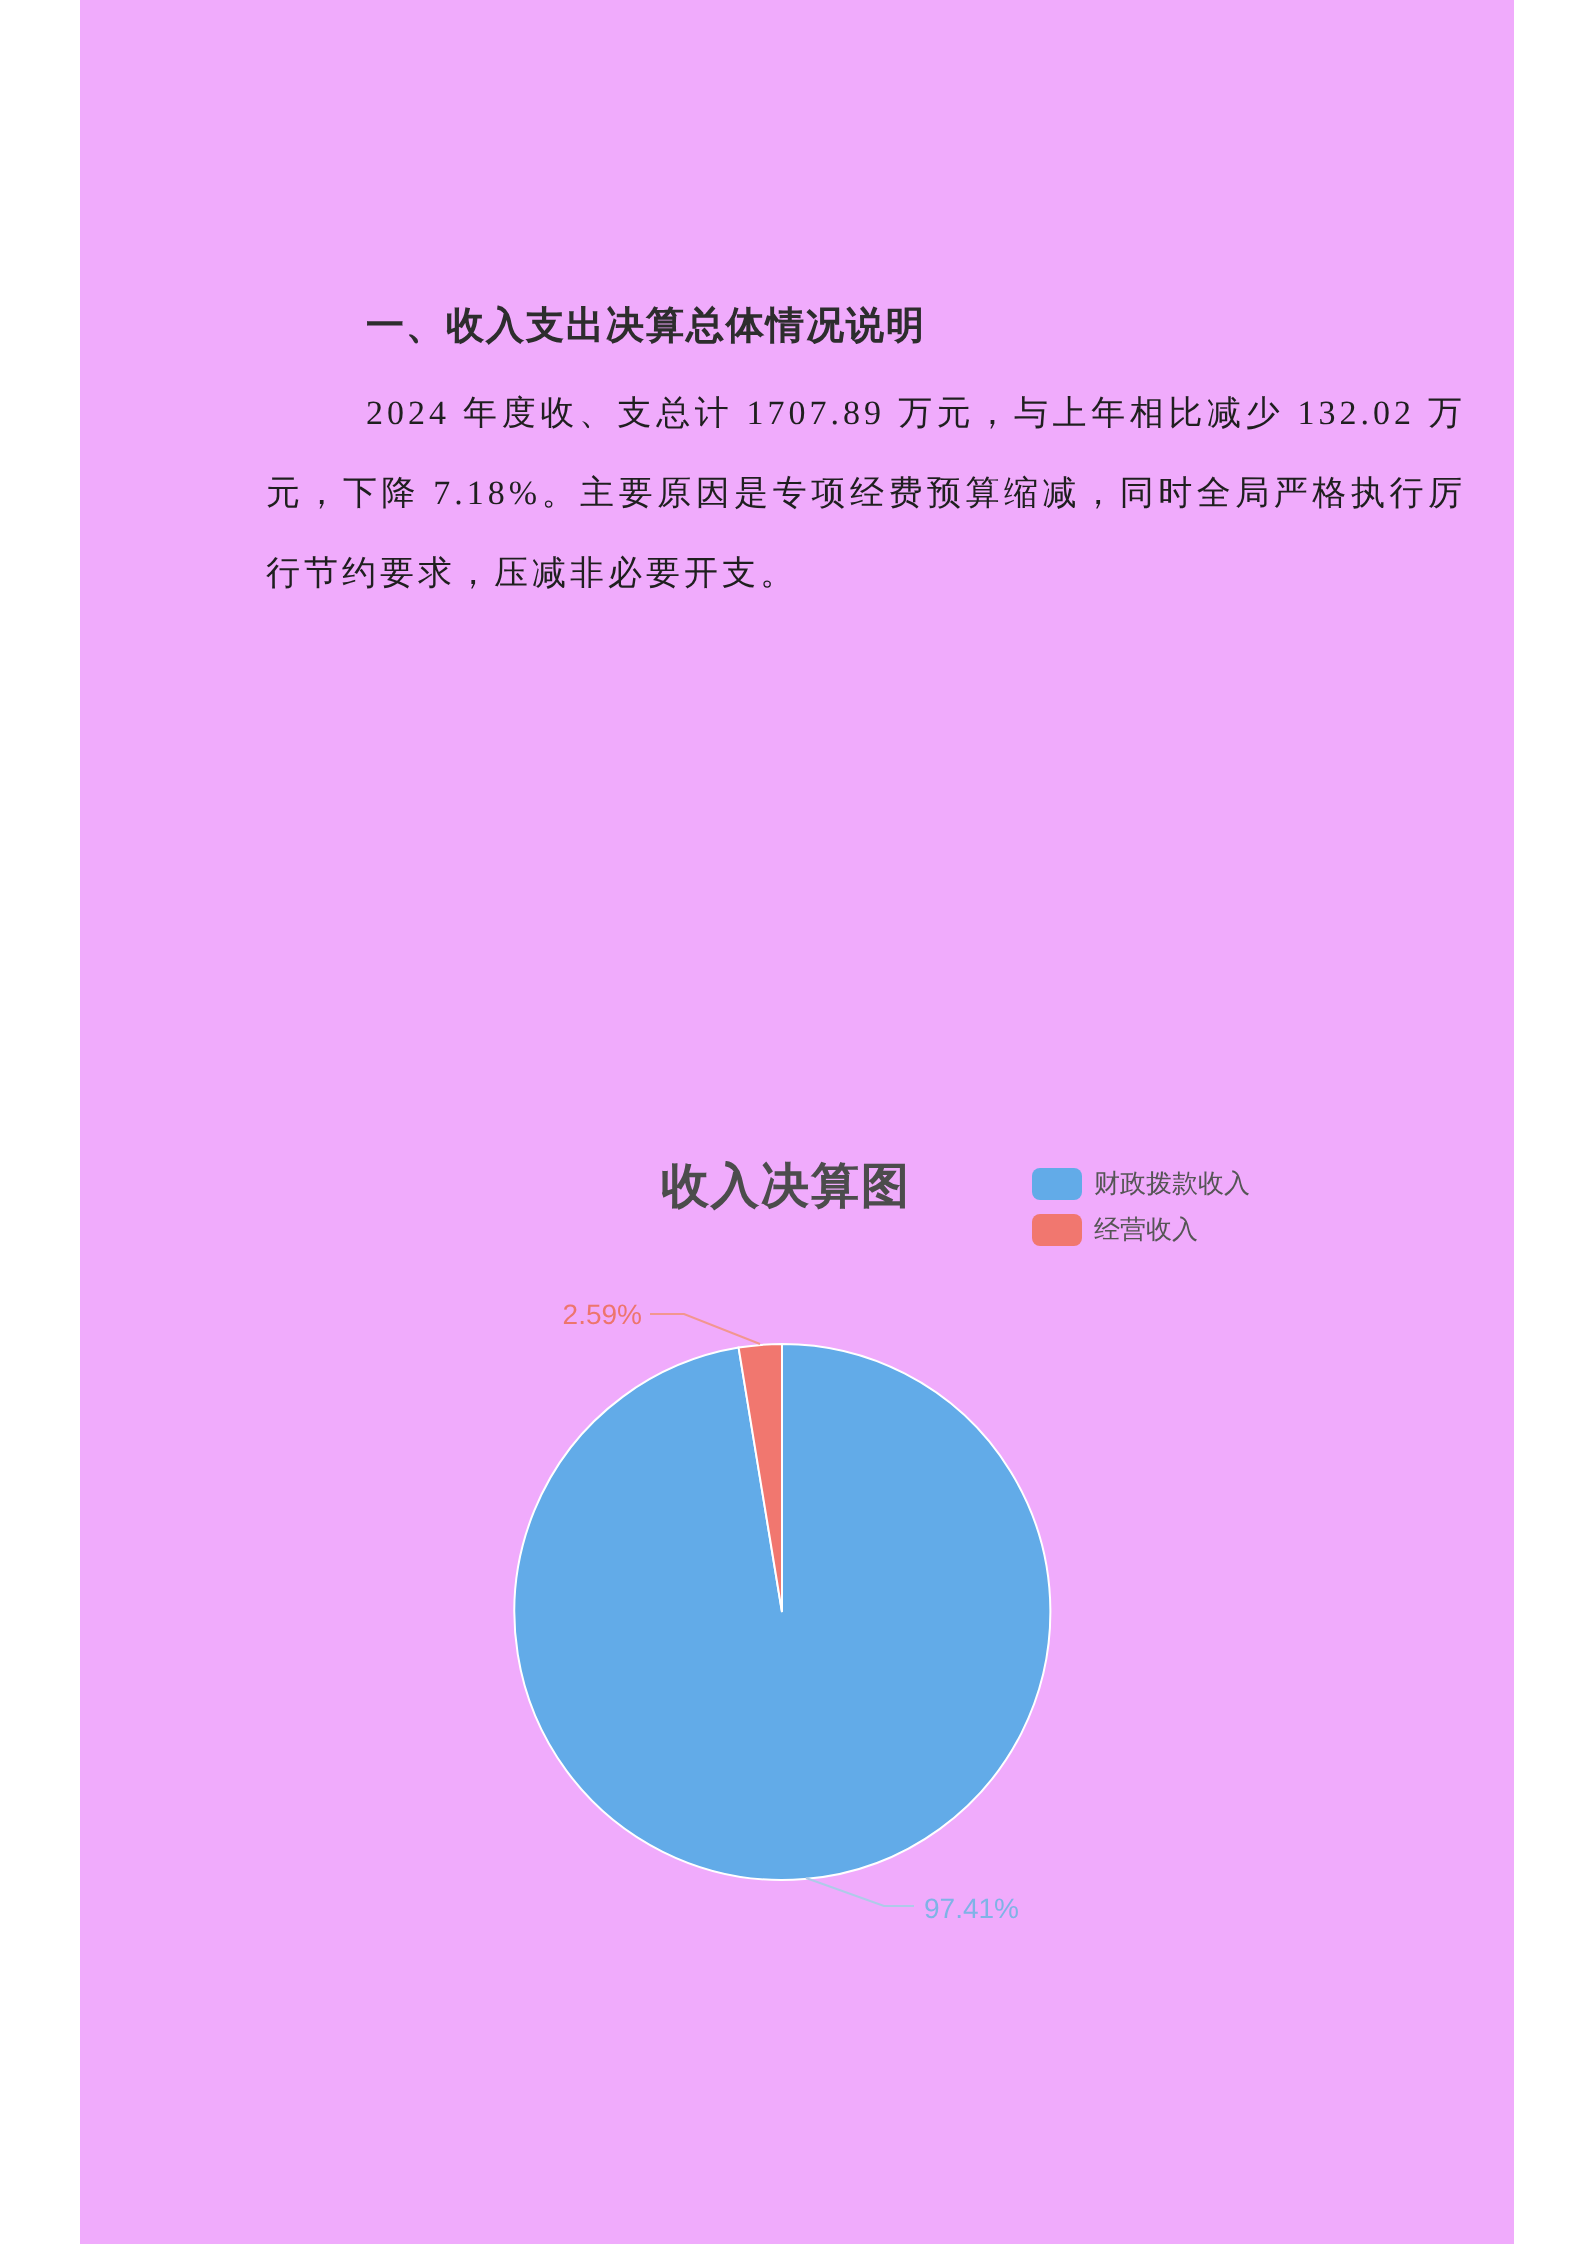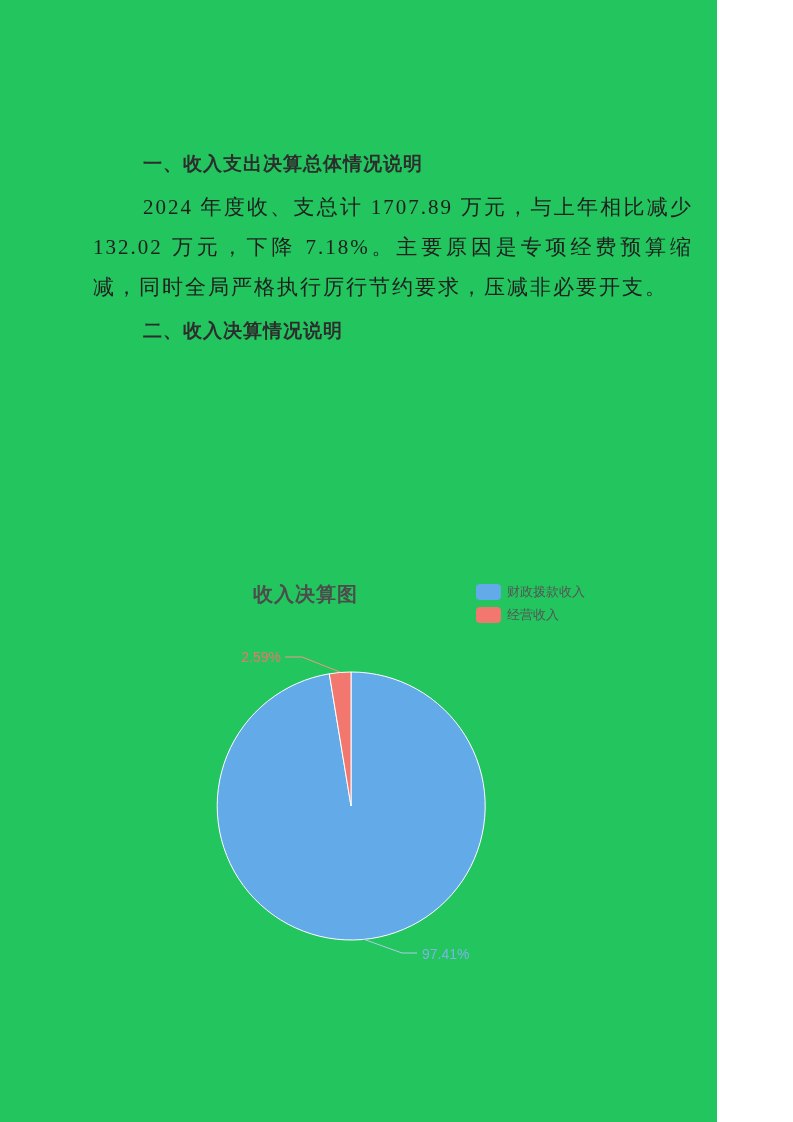--- a/index.html
+++ b/index.html
@@ -1,50 +1,49 @@
 <!DOCTYPE html>
 <html><head>
 <meta charset="utf-8">
 <style>
   html,body{margin:0;padding:0;background:#ffffff;}
-  .page{position:relative;width:717px;height:1122px;background:#22c55e;overflow:hidden;
-        font-family:"Liberation Sans","DejaVu Sans",sans-serif;}
+  .page{position:relative;width:717px;height:1122px;background:#f0abfc;overflow:hidden;
+        font-family:"Liberation Sans","DejaVu Sans",sans-serif;margin-left:40px;}
   .doc{position:absolute;left:93px;top:150px;width:600px;}
   .sec-heading{font-family:"Liberation Sans","DejaVu Sans",sans-serif;
         font-weight:bold;font-size:19px;line-height:27px;color:#2d2d2d;
         text-indent:50px;letter-spacing:1px;margin:0;}
   .sec-heading.first{margin-bottom:10px;}
   .sec-heading.second{margin-top:10px;margin-bottom:8px;}
   .para{font-family:"Liberation Serif","DejaVu Serif",serif;
-        font-size:21px;line-height:40px;color:#1f1f1f;
+        font-size:17px;line-height:40px;color:#1f1f1f;
         text-align:justify;text-indent:50px;letter-spacing:2px;margin:0;}
   .chart{position:absolute;left:0;top:578px;width:793px;height:480px;}
-  .chart-title{position:absolute;left:253px;top:4px;width:200px;
-        font-weight:bold;font-size:20px;line-height:24px;color:#4c4c4c;letter-spacing:1px;}
+  .chart-title{position:absolute;left:253px;top:4px;width:200px;text-align:center;
+        font-weight:bold;font-size:24px;line-height:24px;color:#4c4c4c;letter-spacing:1px;}
   .legend{position:absolute;left:476px;top:6px;}
   .legend-item{display:flex;margin-bottom:7px;cursor:pointer;}
   .swatch{width:25px;height:16px;border-radius:4px;flex:0 0 auto;}
   .legend-label{margin-left:6px;font-size:13px;line-height:16px;color:#555555;white-space:nowrap;}
   svg.pie{position:absolute;left:160px;top:38px;}
   .slice{stroke:#ffffff;stroke-width:1;}
   .leader{fill:none;stroke-width:1;}
   .leader-red{stroke:#f2968f;}
   .leader-blue{stroke:#aecbe8;}
   .pct{font-family:"Liberation Sans","DejaVu Sans",sans-serif;font-size:14px;}
   .pct-red{fill:#ed756d;}
   .pct-blue{fill:#7fb3e6;}
 </style>
 </head>
 <body>
 
 <div class="page">
   <div class="doc">
     <h2 class="sec-heading first">一、收入支出决算总体情况说明</h2>
     <p class="para">2024 年度收、支总计 1707.89 万元，与上年相比减少 132.02 万元，下降 7.18%。主要原因是专项经费预算缩减，同时全局严格执行厉行节约要求，压减非必要开支。</p>
-    <h2 class="sec-heading second">二、收入决算情况说明</h2>
   </div>
 
   <div class="chart">
     <div class="chart-title">收入决算图</div>
 
     <div class="legend">
       <div class="legend-item">
         <span class="swatch" style="background: rgb(98, 171, 232);"></span>
         <span class="legend-label">财政拨款收入</span>
       </div>

